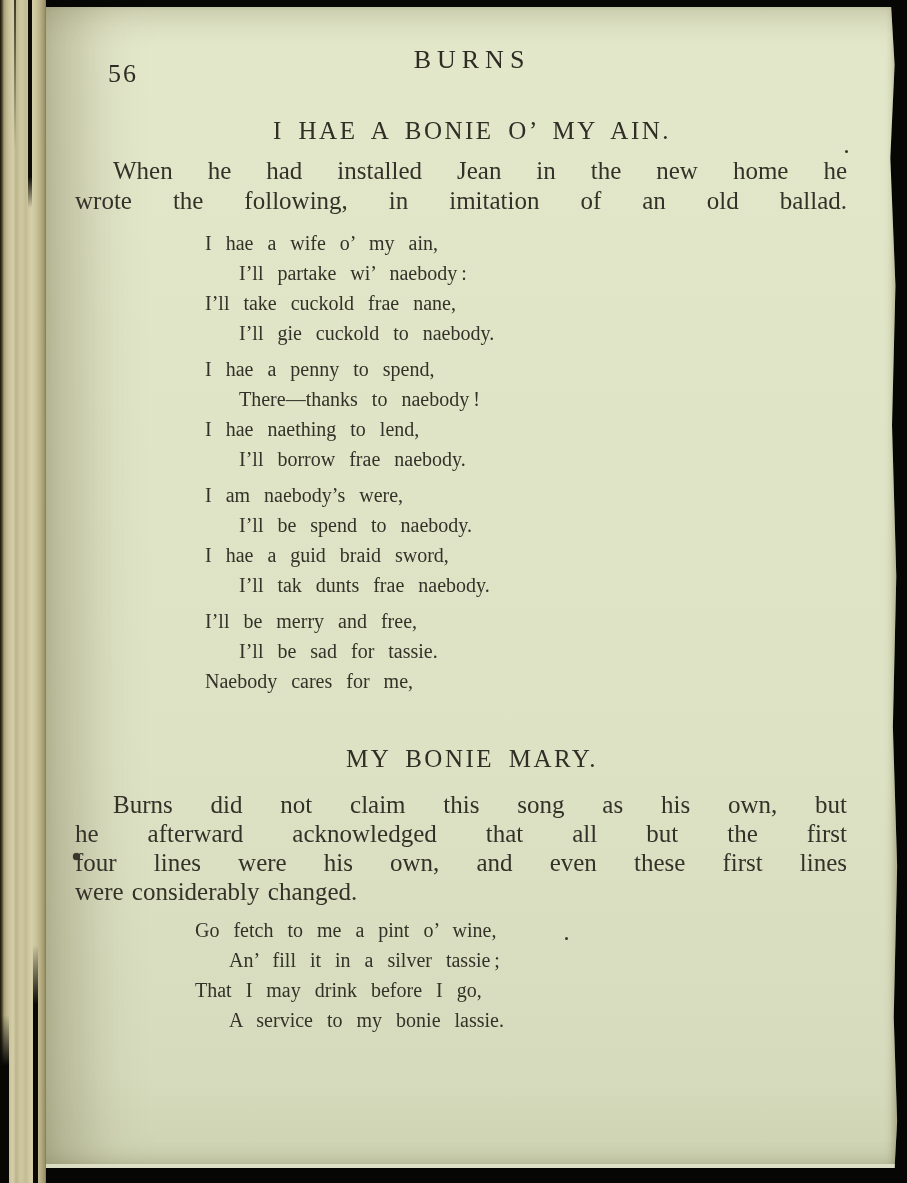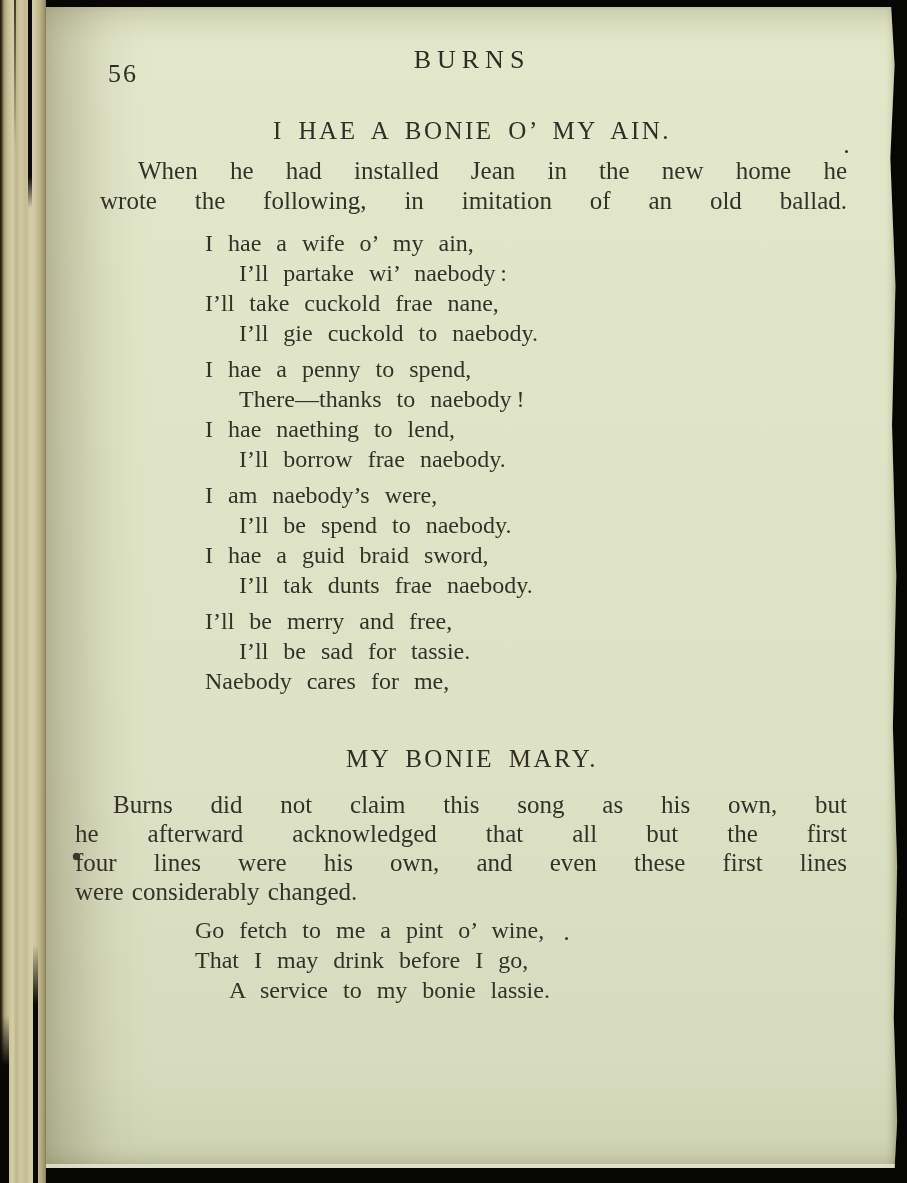--- a/index.html
+++ b/index.html
@@ -60,34 +60,34 @@
   }
   .sec-title{
     position:absolute;left:0;width:100%;text-align:center;
     font-size:25px;letter-spacing:2.5px;word-spacing:6px;color:#302e25;
   }
   .t1{top:110px;}
   .t2{top:738px;}
   .prose{position:absolute;left:29px;width:772px;}
   .p1{top:149px;}
   .p2{top:783px;}
-  .p1 .pline{line-height:30px;margin-left:25px;}
+  .p1 .pline{line-height:30px;}
   .p2 .pline{line-height:29px;}
   .pline{
     font-size:25px;text-align:justify;text-align-last:justify;
     word-spacing:2px;white-space:normal;
   }
   .pline.first{text-indent:38px;}
   .pline.lastline{text-align-last:left;}
   .poem{position:absolute;}
   .poem1{left:159px;top:221px;}
   .poem2{left:149px;top:908px;}
   .stanza{margin-bottom:6px;}
   .vline{
-    font-size:24px;line-height:30px;word-spacing:9px;white-space:nowrap;
+    font-size:20px;line-height:30px;word-spacing:9px;white-space:nowrap;
   }
   .vline.indent{margin-left:34px;}
   
   .speck{position:absolute;background:#3a362a;border-radius:50%;}
   .speck.s1{left:27px;top:846px;width:7px;height:7px;box-shadow:0 0 1px #3a362a;}
   .speck.s2{left:799px;top:143px;width:3px;height:3px;}
   .speck.s3{left:519px;top:930px;width:3px;height:3px;}
 </style>
 </head>
 <body>
@@ -143,20 +143,21 @@
     <div class="prose p2">
       <div class="pline first">Burns did not claim this song as his own, but</div>
       <div class="pline">he afterward acknowledged that all but the first</div>
       <div class="pline">four lines were his own, and even these first lines</div>
       <div class="pline lastline">were considerably changed.</div>
     </div>
 
     <div class="poem poem2">
       <div class="stanza">
         <div class="vline">Go fetch to me a pint o’ wine,</div>
+        <div class="vline indent">An’ fill it in a silver tassie ;</div>
         <div class="vline">That I may drink before I go,</div>
         <div class="vline indent">A service to my bonie lassie.</div>
       </div>
     </div>
 
     <div class="speck s1"></div>
     <div class="speck s2"></div>
     <div class="speck s3"></div>
 
   </div>

